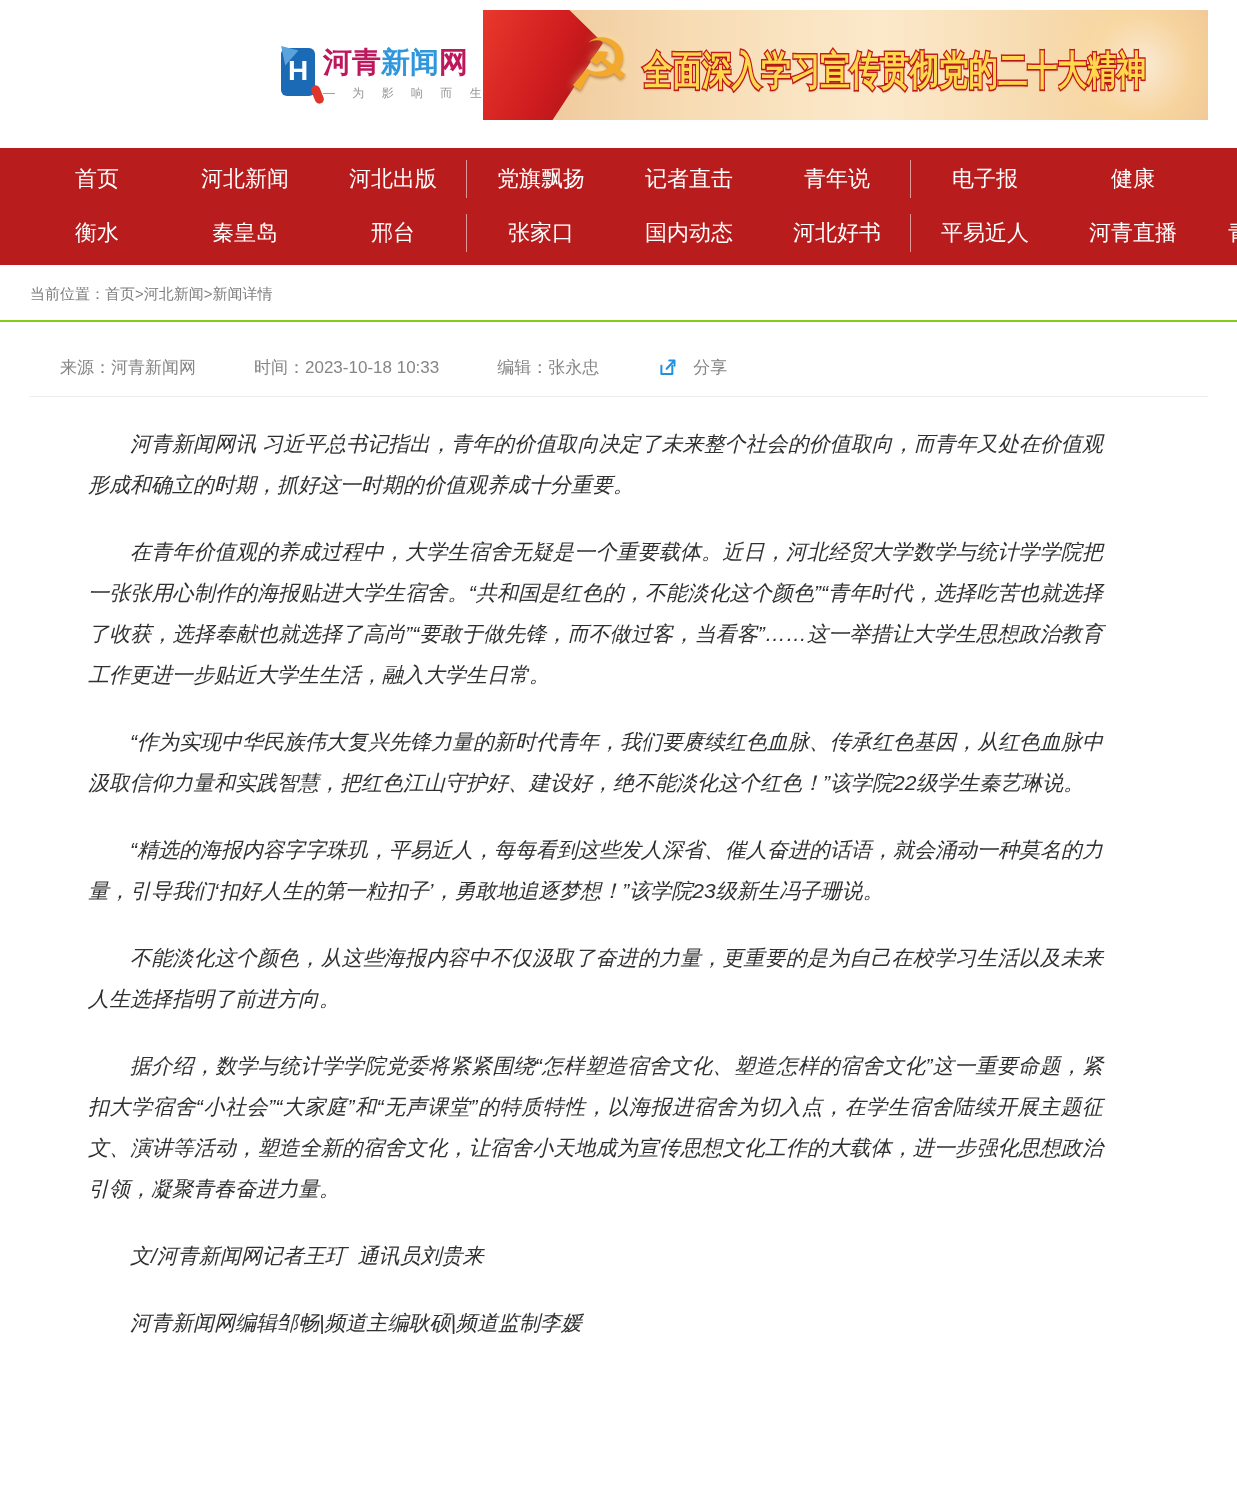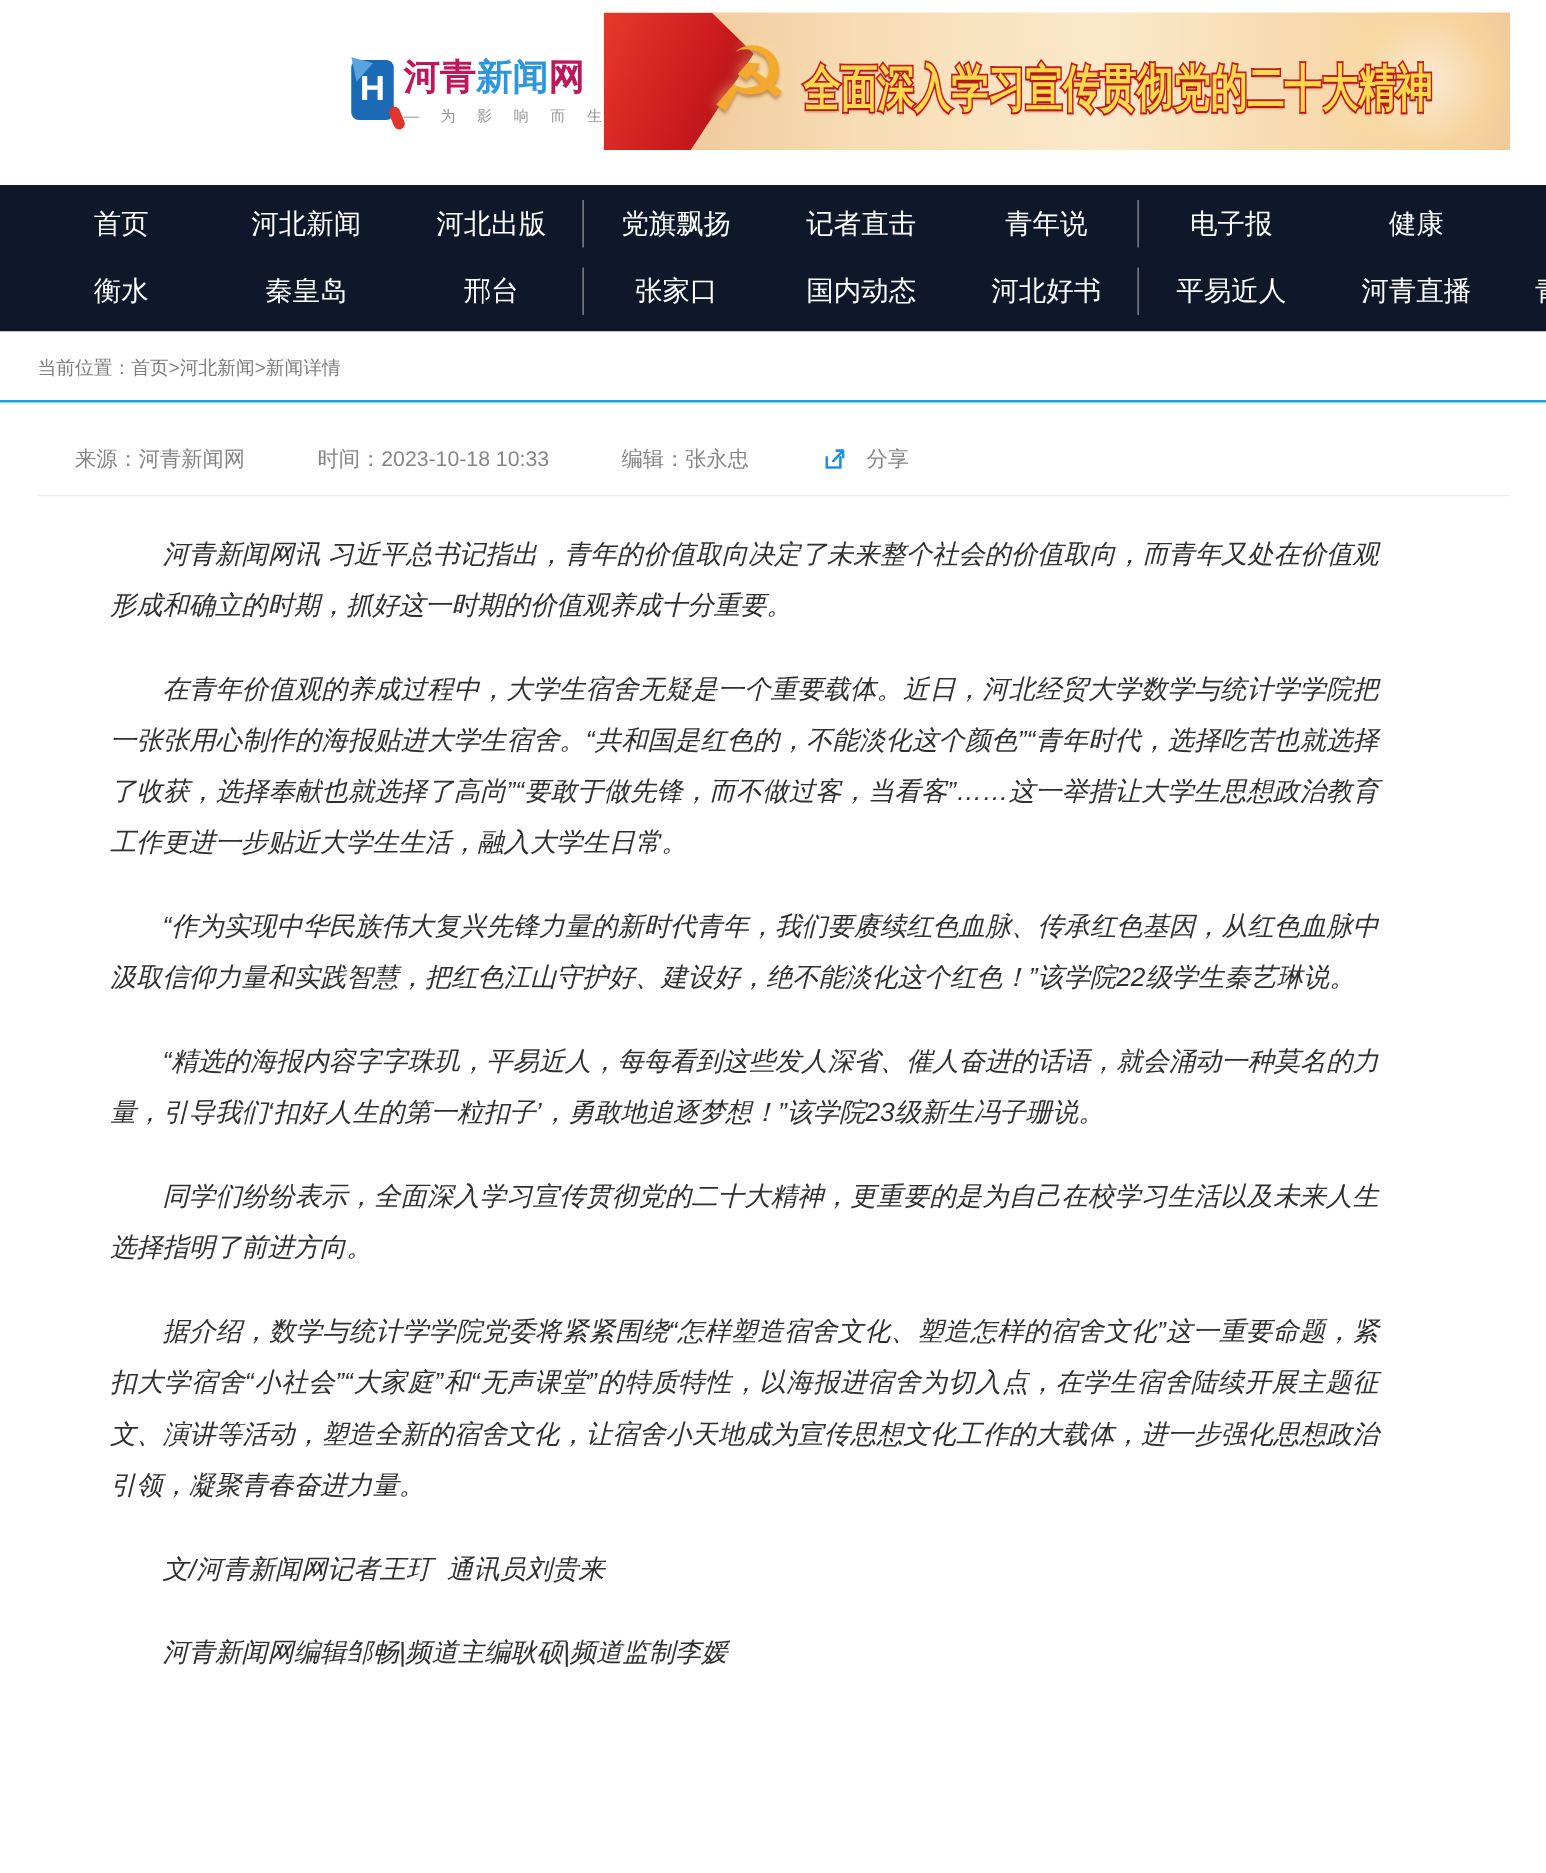--- a/index.html
+++ b/index.html
@@ -30,32 +30,32 @@
   .banner-emblem { position:absolute; left:84px; top:6px; font-size:72px; line-height:98px;
     color:#f2a92d; text-shadow:0 2px 3px rgba(120,40,0,.45), 0 0 10px rgba(255,230,150,.8); }
   .banner-text { position:absolute; left:160px; top:33px; font-size:40px; font-weight:bold;
     color:#ffd84d; -webkit-text-stroke:3px #c41c1c; paint-order:stroke fill;
     white-space:nowrap; transform:scaleX(.74); transform-origin:left center;
     text-shadow:0 2px 2px rgba(140,20,10,.35); }
   .banner-decor { position:absolute; right:-30px; top:-30px; width:190px; height:170px; border-radius:50%;
     background:radial-gradient(circle, rgba(255,255,255,.55) 0%, rgba(255,225,160,.35) 40%, rgba(255,255,255,0) 70%); }
 
   
-  .nav { width:1237px; height:117px; background:#0f172a; padding-top:4px; overflow:hidden; }
+  .nav { width:1237px; height:117px; background:#b91c1c; padding-top:4px; overflow:hidden; }
   .nav-row { position:relative; height:54px; padding-left:23px; white-space:nowrap; }
   .nav-item { position:relative; display:inline-block; width:148px; height:54px; line-height:54px;
     text-align:center; color:#fff; font-size:22px; cursor:pointer; }
   .nav-item:nth-child(3)::after, .nav-item:nth-child(6)::after {
     content:""; position:absolute; right:0; top:8px; width:1px; height:38px; background:rgba(255,255,255,.55); }
   .nav-overflow { position:absolute; left:1228px; top:0; height:54px; line-height:54px;
     color:#fff; font-size:22px; }
 
   
   .breadcrumb { width:1237px; padding:20px 0 16px 30px; font-size:15px; color:#7d7d7d;
-    border-bottom:2px solid #0ea5e9; }
+    border-bottom:2px solid #84cc16; }
   .breadcrumb .path { color:#7d7d7d; cursor:pointer; }
 
   
   .article { padding:0 0 30px 0; }
   .article-title { margin:46px 60px 0; font-size:35px; font-weight:bold; color:#0a0a0a; letter-spacing:0; }
   .article-meta { display:flex; align-items:center; gap:58px; margin:34px 60px 4px; font-size:17px; color:#858585; }
   .meta-item { white-space:nowrap; }
   .share { display:flex; align-items:center; gap:15px; cursor:pointer; }
   .share svg { display:block; }
   .meta-divider { margin:17px 0 0 30px; width:1178px; border-bottom:1px solid #ececec; }
@@ -116,19 +116,19 @@
   </div>
   <div class="meta-divider"></div>
 
   <div class="article-body">
     <div style="display:block">
 
     <p>河青新闻网讯 习近平总书记指出，青年的价值取向决定了未来整个社会的价值取向，而青年又处在价值观形成和确立的时期，抓好这一时期的价值观养成十分重要。</p>
         <p>在青年价值观的养成过程中，大学生宿舍无疑是一个重要载体。近日，河北经贸大学数学与统计学学院把一张张用心制作的海报贴进大学生宿舍。“共和国是红色的，不能淡化这个颜色”“青年时代，选择吃苦也就选择了收获，选择奉献也就选择了高尚”“要敢于做先锋，而不做过客，当看客”……这一举措让大学生思想政治教育工作更进一步贴近大学生生活，融入大学生日常。</p>
         <p>“作为实现中华民族伟大复兴先锋力量的新时代青年，我们要赓续红色血脉、传承红色基因，从红色血脉中汲取信仰力量和实践智慧，把红色江山守护好、建设好，绝不能淡化这个红色！”该学院22级学生秦艺琳说。</p>
         <p>“精选的海报内容字字珠玑，平易近人，每每看到这些发人深省、催人奋进的话语，就会涌动一种莫名的力量，引导我们‘扣好人生的第一粒扣子’，勇敢地追逐梦想！”该学院23级新生冯子珊说。</p>
-        <p>同学们纷纷表示，全面深入学习宣传贯彻党的二十大精神，更重要的是为自己在校学习生活以及未来人生选择指明了前进方向。</p>
+        <p>不能淡化这个颜色，从这些海报内容中不仅汲取了奋进的力量，更重要的是为自己在校学习生活以及未来人生选择指明了前进方向。</p>
         <p>据介绍，数学与统计学学院党委将紧紧围绕“怎样塑造宿舍文化、塑造怎样的宿舍文化”这一重要命题，紧扣大学宿舍“小社会”“大家庭”和“无声课堂”的特质特性，以海报进宿舍为切入点，在学生宿舍陆续开展主题征文、演讲等活动，塑造全新的宿舍文化，让宿舍小天地成为宣传思想文化工作的大载体，进一步强化思想政治引领，凝聚青春奋进力量。</p>
       </div>
     <p>文/河青新闻网记者王玎  通讯员刘贵来</p>
     <p>河青新闻网编辑邹畅|频道主编耿硕|频道监制李媛</p>
   </div>
 </div>
 
 </body></html>

